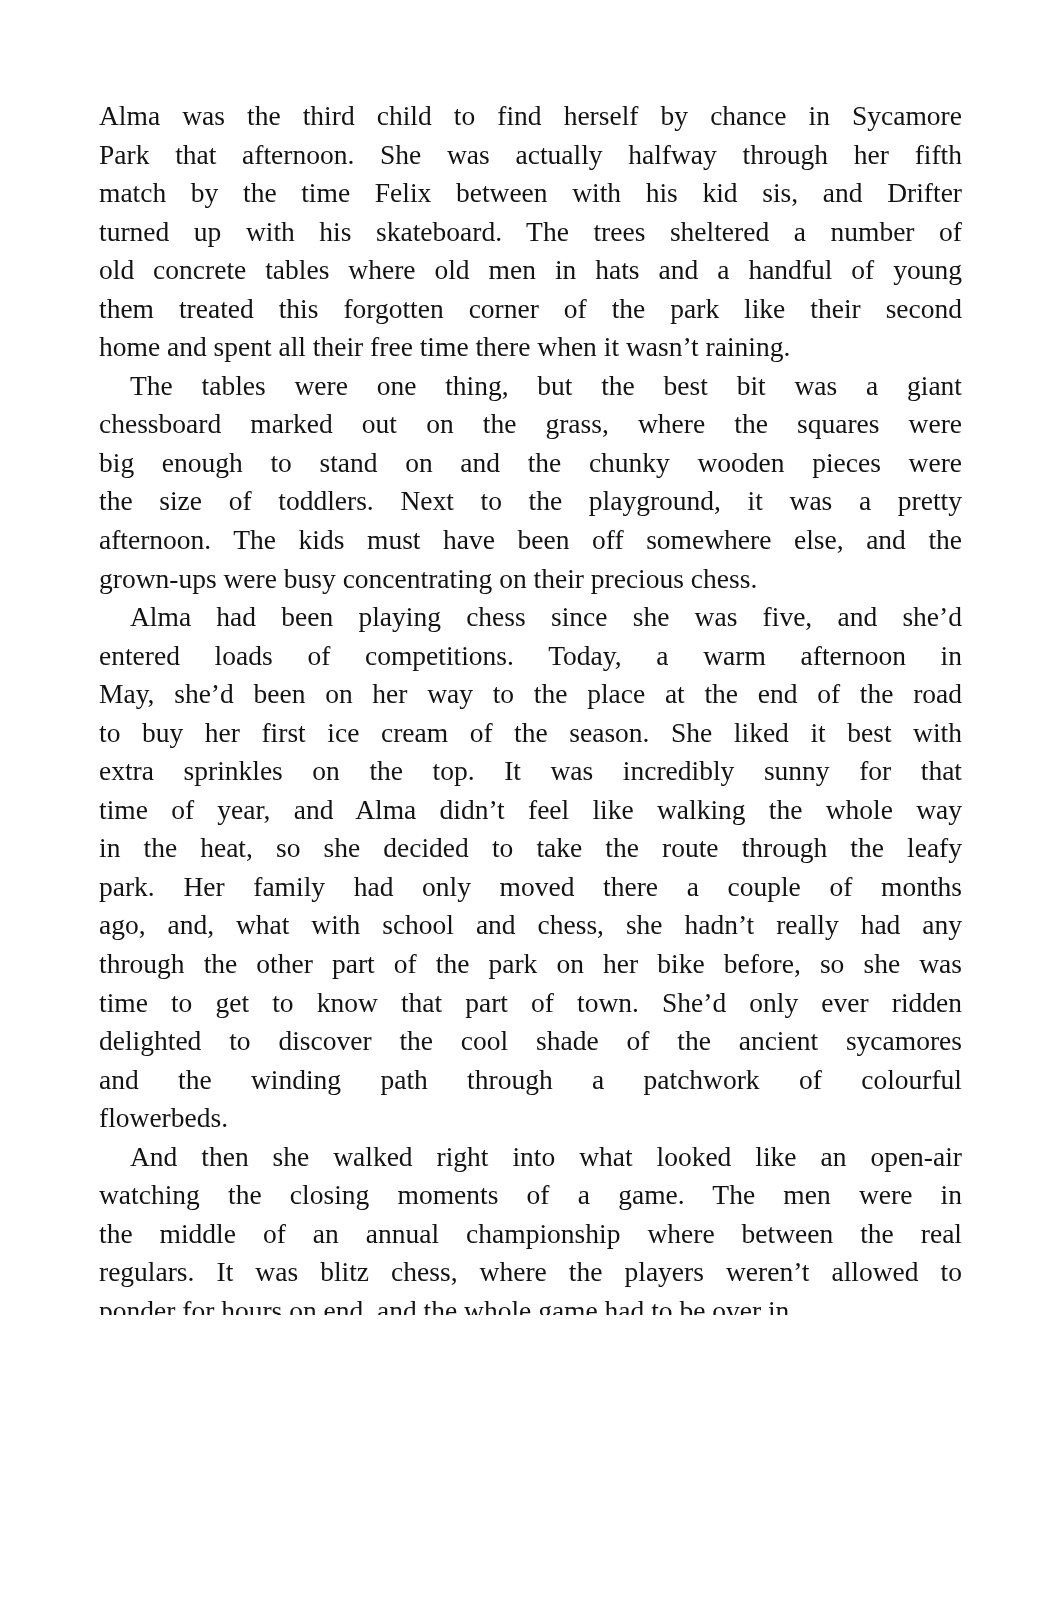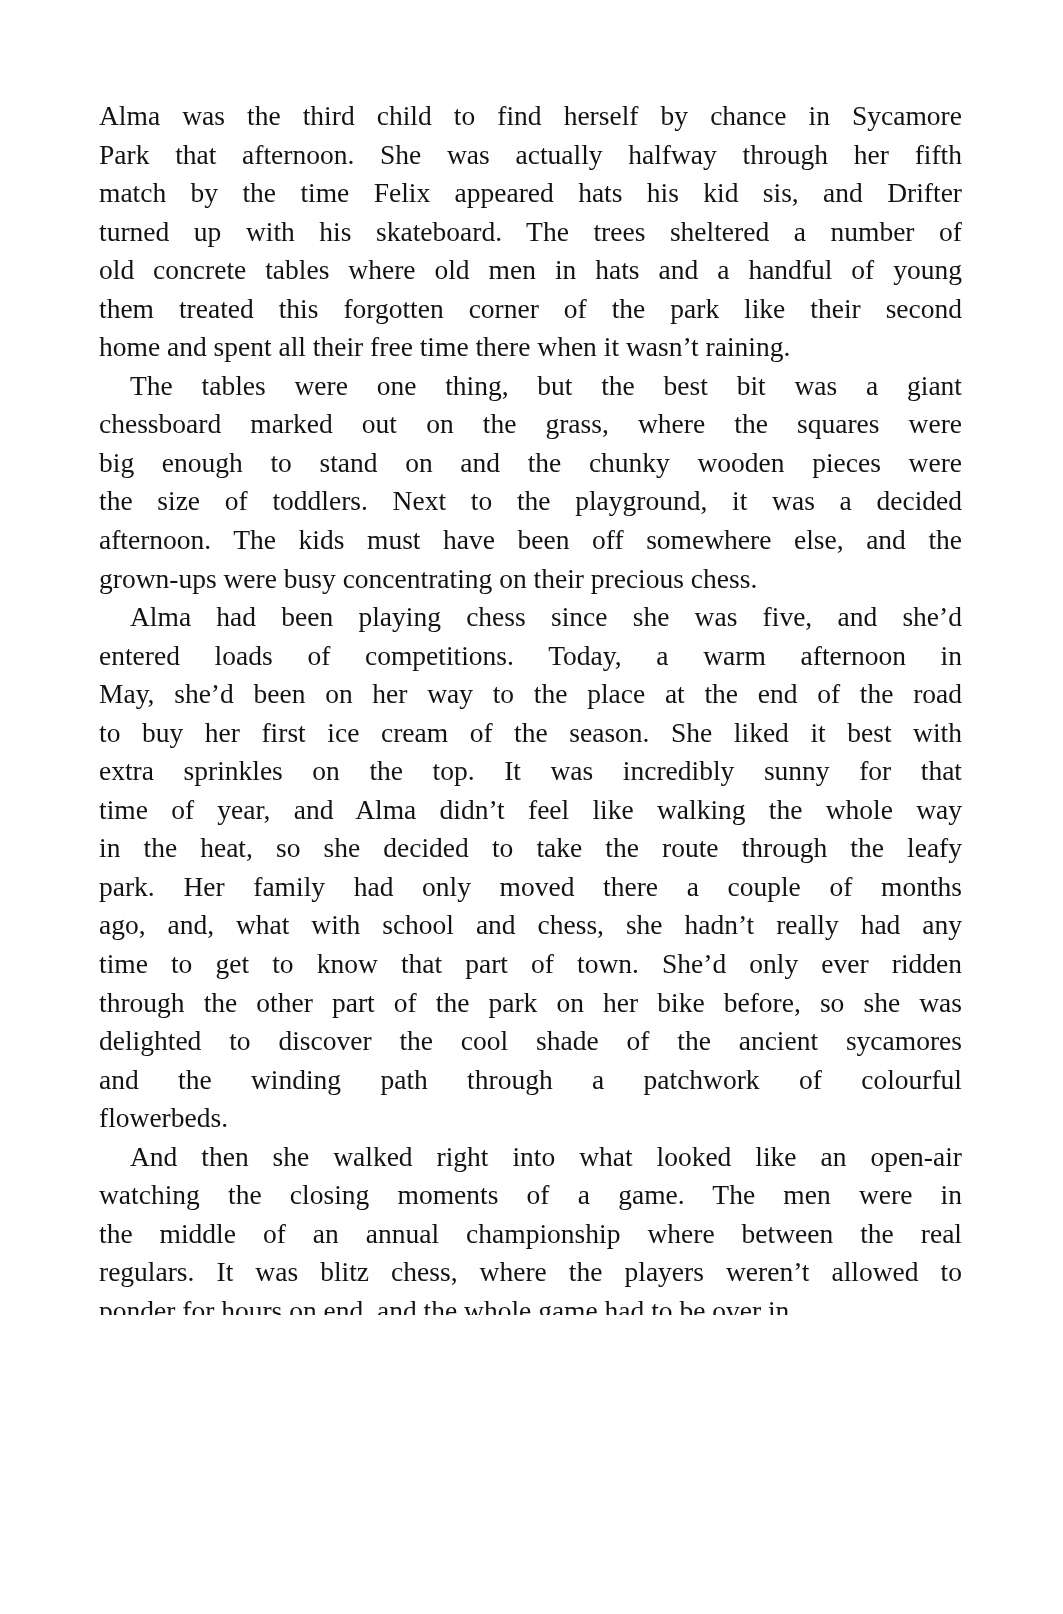--- a/index.html
+++ b/index.html
@@ -52,46 +52,46 @@
   }
 </style>
 </head>
 <body>
 
 <div class="book-page">
   <div class="text-block" id="text-block">
       <div class="paragraph">
         <div class="line">Alma was the third child to find herself by chance in Sycamore</div>
         <div class="line">Park that afternoon. She was actually halfway through her fifth</div>
-        <div class="line">match by the time Felix appeared hats his kid sis, and Drifter</div>
+        <div class="line">match by the time Felix between with his kid sis, and Drifter</div>
         <div class="line">turned up with his skateboard. The trees sheltered a number of</div>
         <div class="line">old concrete tables where old men in hats and a handful of young</div>
         <div class="line">them treated this forgotten corner of the park like their second</div>
         <div class="line last">home and spent all their free time there when it wasn’t raining.</div>
       </div>
       <div class="paragraph">
         <div class="line indent">The tables were one thing, but the best bit was a giant</div>
         <div class="line">chessboard marked out on the grass, where the squares were</div>
         <div class="line">big enough to stand on and the chunky wooden pieces were</div>
-        <div class="line">the size of toddlers. Next to the playground, it was a decided</div>
+        <div class="line">the size of toddlers. Next to the playground, it was a pretty</div>
         <div class="line">afternoon. The kids must have been off somewhere else, and the</div>
         <div class="line last">grown-ups were busy concentrating on their precious chess.</div>
       </div>
       <div class="paragraph">
         <div class="line indent">Alma had been playing chess since she was five, and she’d</div>
         <div class="line">entered loads of competitions. Today, a warm afternoon in</div>
         <div class="line">May, she’d been on her way to the place at the end of the road</div>
         <div class="line">to buy her first ice cream of the season. She liked it best with</div>
         <div class="line">extra sprinkles on the top. It was incredibly sunny for that</div>
         <div class="line">time of year, and Alma didn’t feel like walking the whole way</div>
         <div class="line">in the heat, so she decided to take the route through the leafy</div>
         <div class="line">park. Her family had only moved there a couple of months</div>
         <div class="line">ago, and, what with school and chess, she hadn’t really had any</div>
+        <div class="line">through the other part of the park on her bike before, so she was</div>
         <div class="line">time to get to know that part of town. She’d only ever ridden</div>
-        <div class="line">through the other part of the park on her bike before, so she was</div>
         <div class="line">delighted to discover the cool shade of the ancient sycamores</div>
         <div class="line">and the winding path through a patchwork of colourful</div>
         <div class="line last">flowerbeds.</div>
       </div>
       <div class="paragraph">
         <div class="line indent">And then she walked right into what looked like an open-air</div>
         <div class="line">watching the closing moments of a game. The men were in</div>
         <div class="line">the middle of an annual championship where between the real</div>
         <div class="line">regulars. It was blitz chess, where the players weren’t allowed to</div>
         <div class="line last">ponder for hours on end, and the whole game had to be over in</div>

